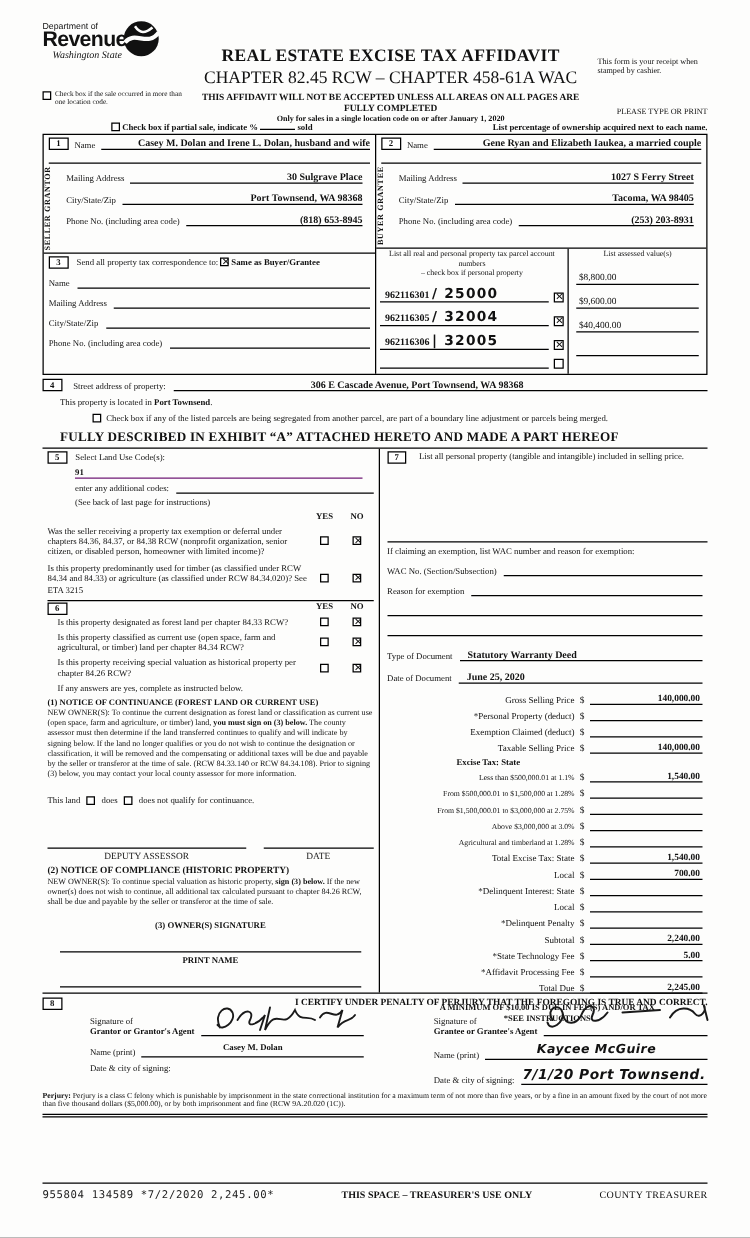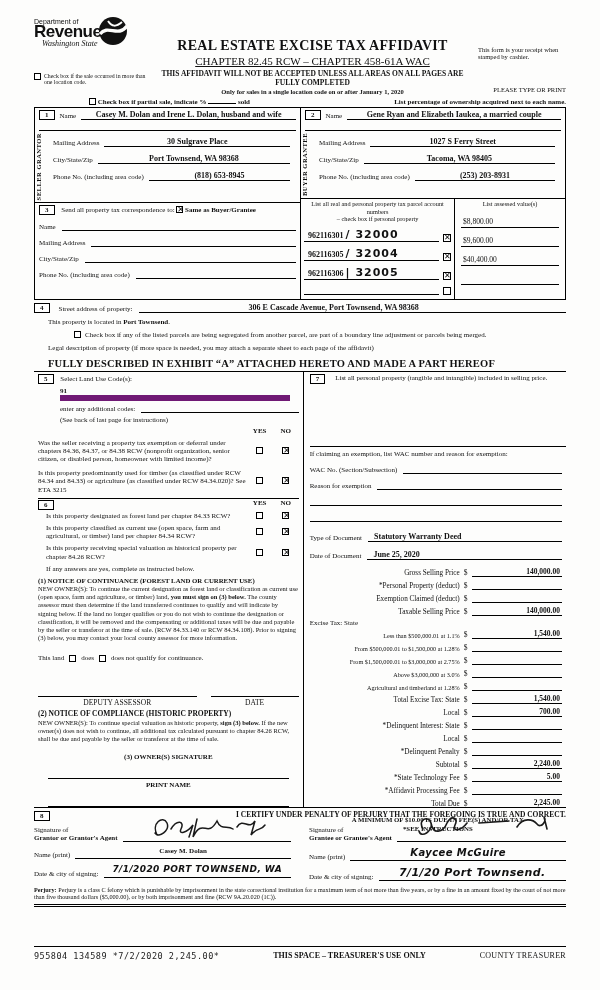--- a/index.html
+++ b/index.html
@@ -19,37 +19,37 @@
 
   
   .hdr { position:relative; height:86px; }
   .logo { position:absolute; left:0; top:8px; width:120px; }
   .logo .l1 { font-size:7px; font-family:"Liberation Sans",sans-serif; }
   .logo .l2 { font-size:17px; font-weight:bold; font-family:"Liberation Sans",sans-serif; letter-spacing:-.5px; line-height:14px;}
   .logo .l3 { font-size:8px; font-style:italic; margin-left:8px; }
   .logo svg { position:absolute; left:62px; top:-4px; }
   .titleblock { position:absolute; left:120px; right:95px; top:28px; text-align:center; }
   .t1 { font-size:14px; font-weight:bold; letter-spacing:.3px; }
-  .t2 { font-size:11px; margin-top:1px;text-decoration:underline; }
+  .t2 { font-size:14px; margin-top:1px; }
   .t3 { font-size:7.5px; font-weight:bold; margin-top:2px; }
   .t4 { font-size:6.5px; font-weight:bold; margin-top:1px; }
   .receipt { position:absolute; right:0; top:36px; width:88px; font-size:6.5px; }
   .typeprint { position:absolute; right:0; top:76px; font-size:6.5px; }
   .multiloc { position:absolute; left:0; top:63px; width:120px; font-size:5.8px; display:flex; gap:3px; }
   .subhdr { display:flex; justify-content:space-between; font-size:7px; font-weight:bold; padding:2px 0 1px 55px; }
 
   
   .topbox { border:1px solid #000; display:flex; }
   .tcol { width:50%; }
   .tcol.right { border-left:1px solid #000; }
   .numbox { display:inline-block; border:1px solid #000; font-size:7px; font-weight:bold; padding:0 5px; margin-right:5px; background:#fff; }
   .party { border-bottom:1px solid #000; }
   .prow { display:flex; align-items:flex-end; font-size:7px; padding:2px 4px 0 4px; }
   .prow .lab { flex:none; margin-right:5px; }
-  .prow .fill { flex:1; border-bottom:1px solid #000; font-size:8px; font-weight:bold; text-align:center; }
+  .prow .fill { flex:1; border-bottom:1px solid #000; font-size:8px; font-weight:bold; text-align:right; }
   .pbody { display:flex; }
   .vlab { width:14px; font-size:6.5px; font-weight:bold; writing-mode:vertical-rl; transform:rotate(180deg); text-align:center; line-height:7px; padding:2px 0; letter-spacing:.5px;}
   .pfields { flex:1; padding-right:6px; }
   .s3 { font-size:7px; padding:2px 4px; }
   .s3 .frow { display:flex; align-items:flex-end; margin-top:7px; }
   .s3 .frow .lab { flex:none; margin-right:6px; }
   .s3 .frow .fill { flex:1; border-bottom:1px solid #000; height:9px; }
 
   
   .parcels { display:flex; font-size:7px; }
@@ -94,21 +94,21 @@
   .taxrow .tl { width:150px; text-align:right; flex:none; font-size:7.2px; }
   .taxrow.sm .tl { font-size:6.2px; }
   .taxrow .ds { width:12px; text-align:center; flex:none; font-size:7.5px; }
   .taxrow .tv { flex:1; border-bottom:1px solid #000; text-align:right; font-weight:bold; font-size:7.5px; height:10px; padding-right:2px; }
   .minimum { text-align:center; font-weight:bold; font-size:6.8px; margin-top:7px; line-height:9px; }
 
   
   .s8 { border-top:1px solid #000; padding-top:2px; font-size:7px; position:relative; }
   .certify { text-align:right; font-weight:bold; font-size:7.5px; }
   .s8grid { display:flex; gap:18px; margin-top:2px; }
-  .s8col { flex:1; }
+  .s8col { flex:1;margin-left:38px; }
   .s8row { display:flex; align-items:flex-end; margin-top:5px; }
   .s8row .lab { flex:none; margin-right:5px; line-height:8px; }
   .s8row .fill { flex:1; border-bottom:1px solid #000; text-align:center; position:relative; height:12px; }
   .sigsvg { position:absolute; bottom:-2px; left:50%; transform:translateX(-50%); }
   .perjury { font-size:6.2px; line-height:7.5px; margin-top:5px; border-bottom:3px double #000; padding-bottom:3px; }
 
   
   .footer { position:absolute; left:34px; right:34px; top:946px; border-top:1px solid #000; padding-top:4px; display:flex; align-items:flex-start; }
   .stamp { font-family:"DejaVu Sans Mono", monospace; font-size:8.5px; color:#222; letter-spacing:.5px; flex:none; }
   .tspace { flex:1; text-align:center; font-weight:bold; font-size:8px; }
@@ -238,21 +238,21 @@
           </div>
         </div>
       </div>
       <div class="parcels">
         <div class="pl">
           <div class="phead">
             <span>List all real and personal property tax parcel account numbers</span><br>
             <span>– check box if personal property</span>
           </div>
           <div class="parcelrow">
-            <span class="num"><span>962116301</span> <span class="hw hwcode">/ 32000</span></span>
+            <span class="num"><span>962116301</span> <span class="hw hwcode">/ 25000</span></span>
             <span class="cb big checked"></span>
           </div>
           <div class="parcelrow">
             <span class="num"><span>962116305</span> <span class="hw hwcode">/ 32004</span></span>
             <span class="cb big checked"></span>
           </div>
           <div class="parcelrow">
             <span class="num"><span>962116306</span> <span class="hw hwcode">| 32005</span></span>
             <span class="cb big checked"></span>
           </div>
@@ -279,32 +279,31 @@
       <span class="street">306 E Cascade Avenue, Port Townsend, WA  98368</span>
     </div>
     <div style="margin:5px 0 0 14px;">
       <span>This property is located in</span>
       <span class="bold">Port Townsend</span><span>.</span>
     </div>
     <div class="s4line">
       <span class="cb"></span>
       <span>Check box if any of the listed parcels are being segregated from another parcel, are part of a boundary line adjustment or parcels being merged.</span>
     </div>
-    <div style="margin:5px 0 0 14px;">Legal description of property (if more space is needed, you may attach a separate sheet to each page of the affidavit)</div>
     <div class="legalbig">FULLY DESCRIBED IN EXHIBIT “A” ATTACHED HERETO AND MADE A PART HEREOF</div>
   </div>
 
   <div class="main">
 
     <div class="mleft">
       <div>
         <span class="numbox">5</span>
         <span>Select Land Use Code(s):</span>
       </div>
-      <div style="margin:3px 0 0 22px; border-bottom:6px solid #701a75; width:230px; font-weight:bold;">91</div>
+      <div style="margin:3px 0 0 22px; border-bottom:1px solid #701a75; width:230px; font-weight:bold;">91</div>
       <div style="margin:3px 0 0 22px; display:flex; align-items:flex-end;">
         <span>enter any additional codes:</span>
         <span style="flex:1; border-bottom:1px solid #000; height:9px; margin-left:6px;"></span>
       </div>
       <div style="margin:3px 0 0 22px;">(See back of last page for instructions)</div>
 
       <div class="ynh">
         <span class="ycol">YES</span>
         <span class="ncol">NO</span>
       </div>
@@ -417,21 +416,21 @@
         <span class="tl">Exemption Claimed (deduct)</span>
           <span class="ds">$</span>
         <span class="tv"></span>
       </div>
       <div class="taxrow">
         <span class="tl">Taxable Selling Price</span>
           <span class="ds">$</span>
         <span class="tv">140,000.00</span>
       </div>
 
-      <div style="width:162px; text-align:left; margin-top:3px; font-weight:normal;">Excise Tax:  State</div>
+      <div style="width:162px; text-align:center; margin-top:3px; font-weight:bold;">Excise Tax:  State</div>
 
       <div class="taxrow sm" style="margin-top:2px;">
         <span class="tl">Less than $500,000.01 at 1.1%</span>
           <span class="ds">$</span>
         <span class="tv">1,540.00</span>
       </div>
       <div class="taxrow sm">
         <span class="tl">From $500,000.01 to $1,500,000 at 1.28%</span>
           <span class="ds">$</span>
         <span class="tv"></span>
@@ -517,21 +516,20 @@
               <path d="M10 22 C 4 10, 16 2, 20 10 C 23 17, 12 26, 8 20 M24 16 C 30 6, 38 8, 34 16 C 31 22, 40 20, 46 12 L 42 24 M50 6 L 46 24 C 56 4, 60 26, 70 8 C 74 18, 80 12, 86 16 M90 14 C 96 4, 102 18, 108 8 L 104 22 C 110 14, 114 18, 118 12" stroke="#1a1a1a" stroke-width="1.5" fill="none" stroke-linecap="round"></path>
             </svg>
           </span>
         </div>
         <div class="s8row">
           <span class="lab">Name (print)</span>
           <span class="fill bold">Casey M. Dolan</span>
         </div>
         <div class="s8row">
           <span class="lab">Date &amp; city of signing:</span>
-          <span class="fill hw" style="font-size:9px; height:14px;">7/1/2020   PORT TOWNSEND, WA</span>
         </div>
       </div>
       <div class="s8col">
         <div class="s8row">
           <span class="lab"><span>Signature of</span><br><span class="bold">Grantee or Grantee's Agent</span></span>
           <span class="fill">
             <svg class="sigsvg" width="140" height="32" viewBox="0 0 140 32">
               <path d="M12 18 C 6 8, 18 4, 20 12 C 22 20, 10 28, 8 20 M20 12 C 22 24, 32 22, 36 12 C 40 4, 48 6, 44 14 C 41 21, 50 20, 56 12 M68 12 L 98 10 M106 16 C 112 6, 122 8, 126 13 C 130 18, 136 10, 133 6 L 136 18" stroke="#1a1a1a" stroke-width="1.6" fill="none" stroke-linecap="round"></path>
             </svg>
           </span>

